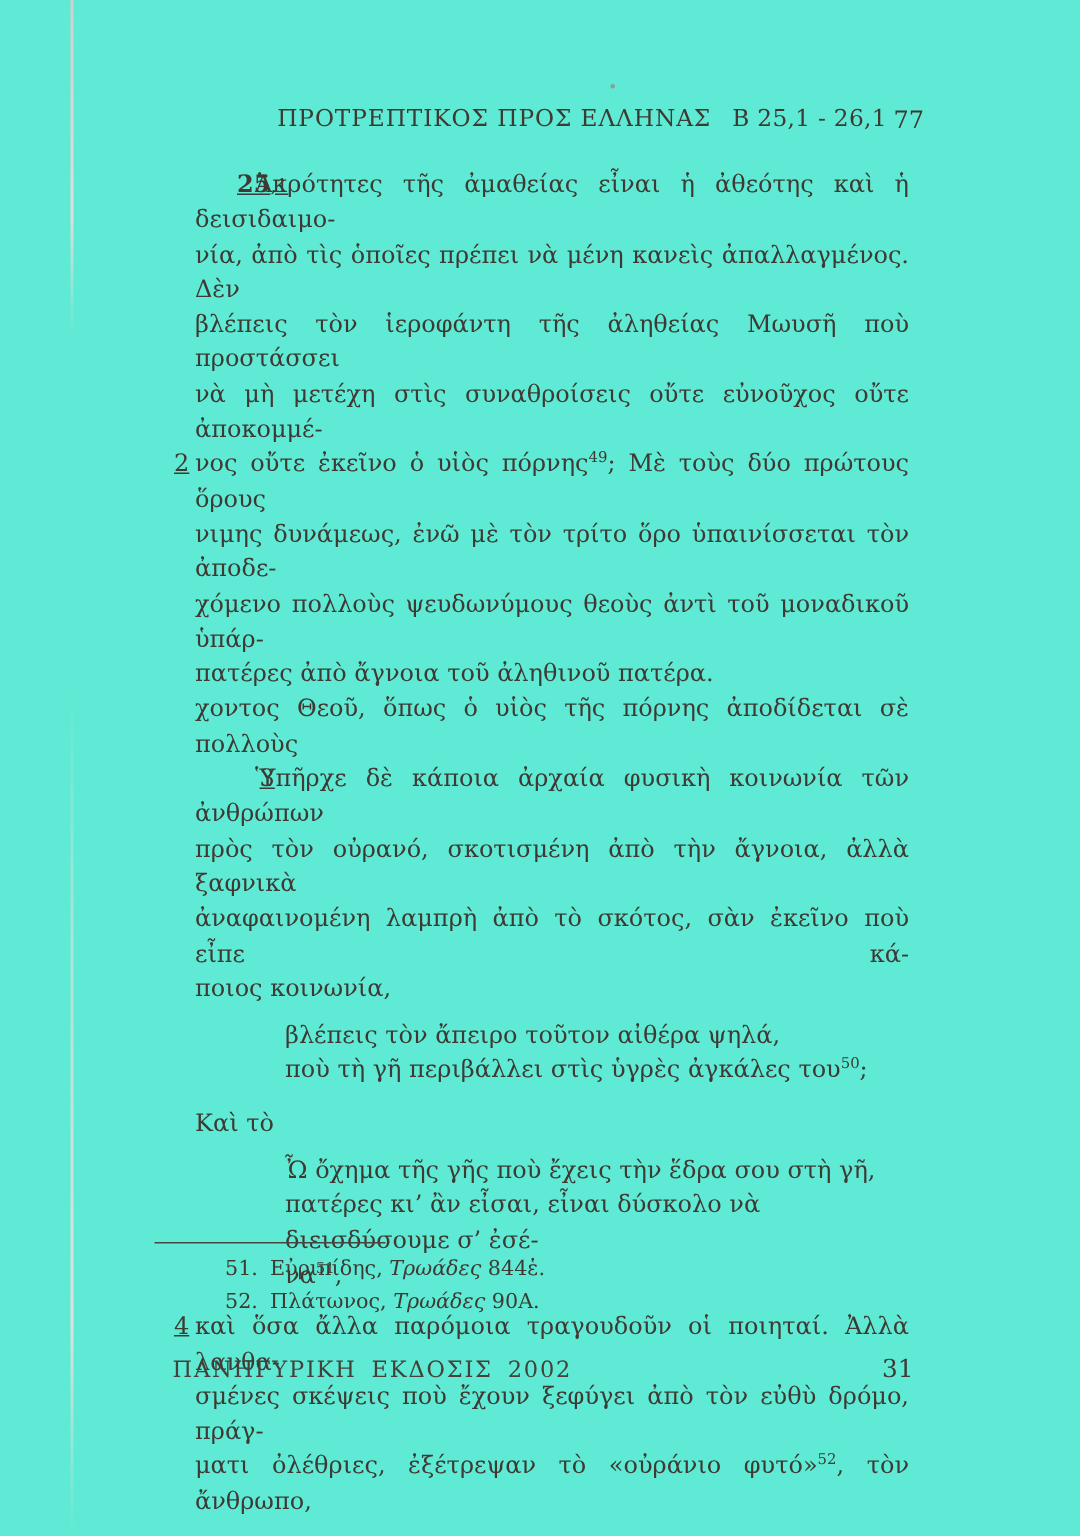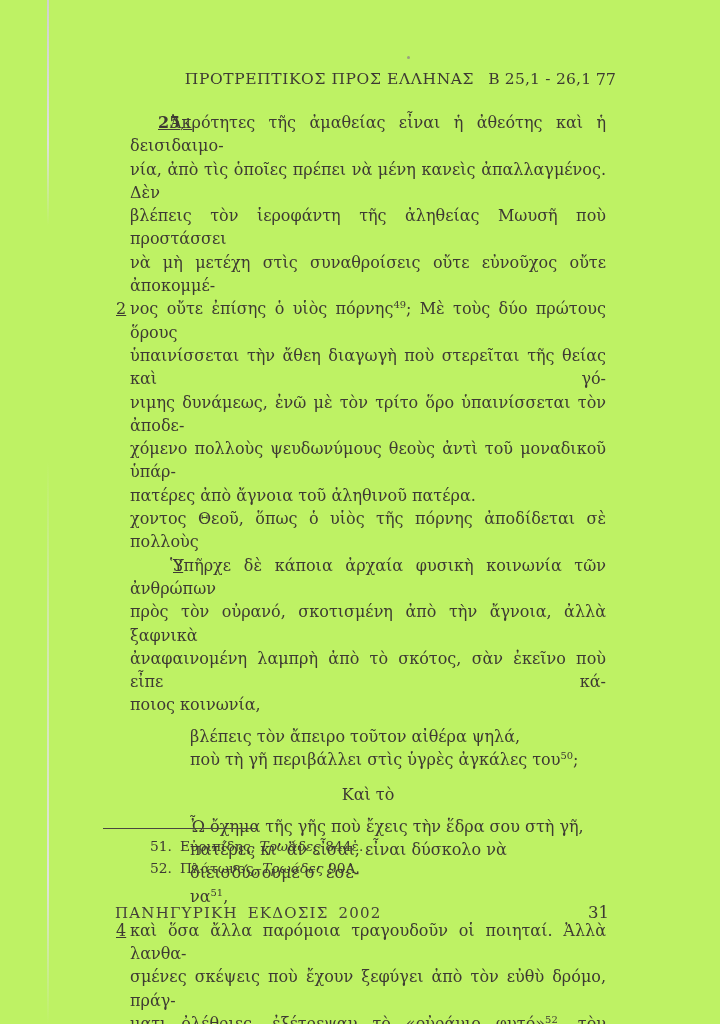--- a/index.html
+++ b/index.html
@@ -1,19 +1,19 @@
 <!DOCTYPE html>
 <html><head>
 <meta charset="utf-8">
 <style>
   html,body{margin:0;padding:0;}
   .page{
     position:relative;
     width:720px;height:1024px;
-    background:#bef264;
+    background:#5eead4;
     font-family:"DejaVu Serif","Liberation Serif",serif;
     color:#3e3a33;
     overflow:hidden;
   }
   
   .scan-edge{
     position:absolute;left:47px;top:0;width:2px;height:1024px;
     background:linear-gradient(to bottom,
       #cfd1ce 0%, #dddfdc 14%, rgba(221,223,220,0) 22%,
       rgba(221,223,220,0) 45%, rgba(224,226,223,.55) 60%,
@@ -37,21 +37,21 @@
     position:absolute;right:-4px;top:0;font-size:16px;letter-spacing:0;
   }
   
   .bodytext{
     position:absolute;left:130px;top:111px;width:476px;
     font-size:16px;
   }
   .block{position:relative;}
   .block.gap{margin-top:11px;}
   .verse{margin-top:8px;margin-left:60px;}
-  .kaito{margin-top:12px;margin-bottom:1px;text-align:center;}
+  .kaito{margin-top:12px;margin-bottom:1px;}
   .tl{
     position:relative;
     line-height:23.3px;
     min-height:23.3px;
     white-space:normal;
   }
   .tl.j{text-align:justify;text-align-last:justify;}
   .tl.ind{text-indent:40px;}
   .tl.ar{text-align:left;padding-right:30px;}
   .lmark{
@@ -100,22 +100,21 @@
     </div>
     <div class="pgnum">77</div>
   </div>
 
   <div class="bodytext">
       <div class="block para">
         <div class="tl j ind"><span class="lmark mchap"><b>25</b><span class="sub1">,1</span></span><span>Ἀκρότητες τῆς ἀμαθείας εἶναι ἡ ἀθεότης καὶ ἡ δεισιδαιμο-</span></div>
         <div class="tl j"><span>νία, ἀπὸ τὶς ὁποῖες πρέπει νὰ μένη κανεὶς ἀπαλλαγμένος. Δὲν</span></div>
         <div class="tl j"><span>βλέπεις τὸν ἱεροφάντη τῆς ἀληθείας Μωυσῆ ποὺ προστάσσει</span></div>
         <div class="tl j"><span>νὰ μὴ μετέχη στὶς συναθροίσεις οὔτε εὐνοῦχος οὔτε ἀποκομμέ-</span></div>
-        <div class="tl j"><span class="lmark mnum"><span>2</span></span><span>νος οὔτε ἐπίσης ὁ υἱὸς πόρνης</span><sup class="fnref">49</sup><span>; Μὲ τοὺς δύο πρώτους ὅρους</span></div>
-        <div class="tl j"><span>ὑπαινίσσεται τὴν ἄθεη διαγωγὴ ποὺ στερεῖται τῆς θείας καὶ γό-</span></div>
+        <div class="tl j"><span class="lmark mnum"><span>2</span></span><span>νος οὔτε ἐκεῖνο ὁ υἱὸς πόρνης</span><sup class="fnref">49</sup><span>; Μὲ τοὺς δύο πρώτους ὅρους</span></div>
         <div class="tl j"><span>νιμης δυνάμεως, ἐνῶ μὲ τὸν τρίτο ὅρο ὑπαινίσσεται τὸν ἀποδε-</span></div>
         <div class="tl j"><span>χόμενο πολλοὺς ψευδωνύμους θεοὺς ἀντὶ τοῦ μοναδικοῦ ὑπάρ-</span></div>
         <div class="tl"><span>πατέρες ἀπὸ ἄγνοια τοῦ ἀληθινοῦ πατέρα.</span></div>
         <div class="tl j"><span>χοντος Θεοῦ, ὅπως ὁ υἱὸς τῆς πόρνης ἀποδίδεται σὲ πολλοὺς</span></div>
       </div>
       <div class="block para">
         <div class="tl j ind"><span class="lmark m3"><span>3</span></span><span>Ὑπῆρχε δὲ κάποια ἀρχαία φυσικὴ κοινωνία τῶν ἀνθρώπων</span></div>
         <div class="tl j"><span>πρὸς τὸν οὐρανό, σκοτισμένη ἀπὸ τὴν ἄγνοια, ἀλλὰ ξαφνικὰ</span></div>
         <div class="tl j"><span>ἀναφαινομένη λαμπρὴ ἀπὸ τὸ σκότος, σὰν ἐκεῖνο ποὺ εἶπε κά-</span></div>
         <div class="tl"><span>ποιος κοινωνία,</span></div>

